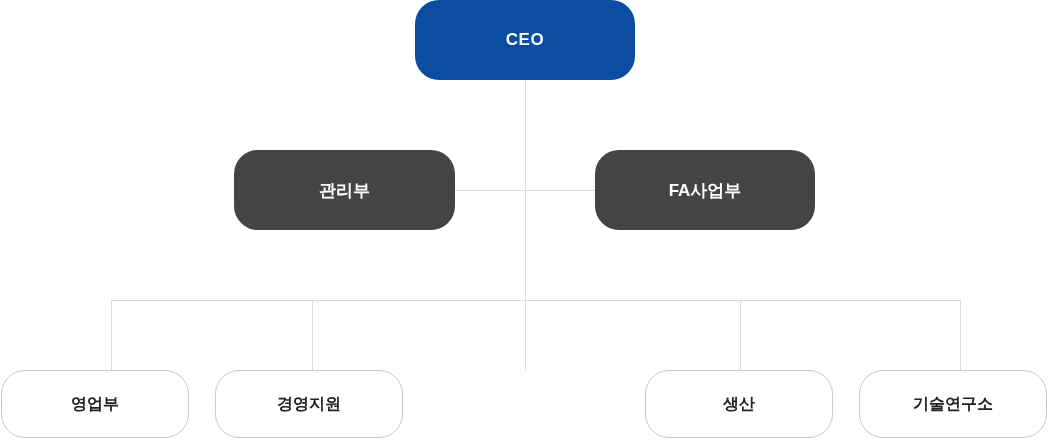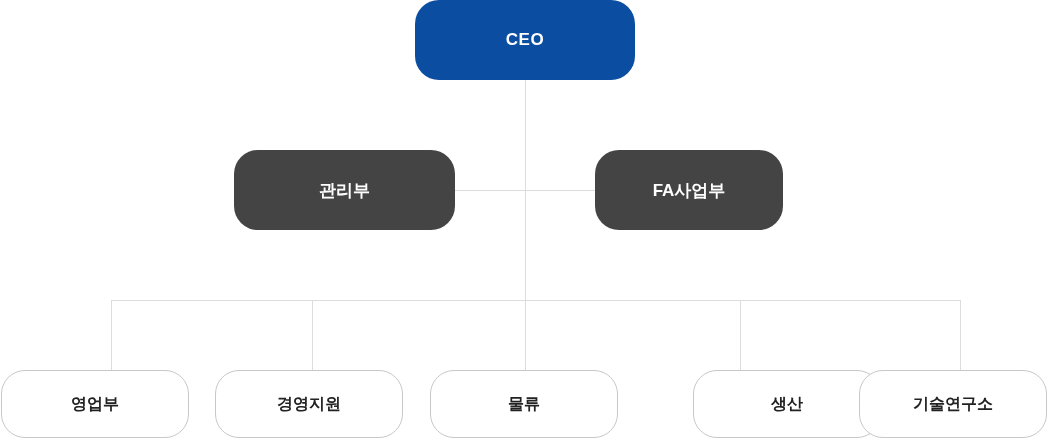--- a/index.html
+++ b/index.html
@@ -27,40 +27,40 @@
   .node-ceo {
     left: 415px; top: 0px;
     width: 220px; height: 80px;
     background: #0b4da1;
     color: #ffffff;
     font-size: 17px;
     letter-spacing: 0.5px;
   }
   .node-dept {
     top: 150px;
-    width: 188px; height: 80px;
+    width: 220px; height: 80px;
     background: #444444;
     color: #ffffff;
     font-size: 17px;
   }
   .node-dept.pos-1 { left: 234px; width: 221px; }
   .node-dept.pos-2 { left: 595px; }
   .node-team {
     top: 370px;
     width: 188px; height: 68px;
     background: #ffffff;
     border: 1px solid #c8c8c8;
     color: #222222;
     font-size: 16px;
     text-align: center;
   }
   .node-team.pos-1 { left: 1px; }
   .node-team.pos-2 { left: 215px; }
   .node-team.pos-3 { left: 430px; }
-  .node-team.pos-4 { left: 645px; margin-left: 48px; }
+  .node-team.pos-4 { left: 645px; }
   .node-team.pos-5 { left: 859px; }
   .line {
     position: absolute;
     background: #dcdcdc;
   }
   .line-ceo-vertical   { left: 525px; top: 80px;  width: 1px;   height: 290px; }
   .line-dept-horiz     { left: 455px; top: 190px; width: 140px; height: 1px; }
   .line-teams-horiz    { left: 111px; top: 300px; width: 850px; height: 1px; }
   .line-drop           { top: 300px; width: 1px; height: 70px; }
   .line-drop.d1 { left: 111px; }
@@ -91,23 +91,20 @@
   <div class="node node-dept pos-2">
     <span>FA사업부</span>
   </div>
 
   <div class="node node-team pos-1">
     <span>영업부</span>
   </div>
   <div class="node node-team pos-2">
     <span>경영지원</span>
   </div>
-  <div class="node node-team pos-3">
-    <span>물류</span>
-  </div>
   <div class="node node-team pos-4">
     <span>생산</span>
   </div>
   <div class="node node-team pos-5">
     <span>기술연구소</span>
   </div>
 
 </div>
 
 </body></html>

